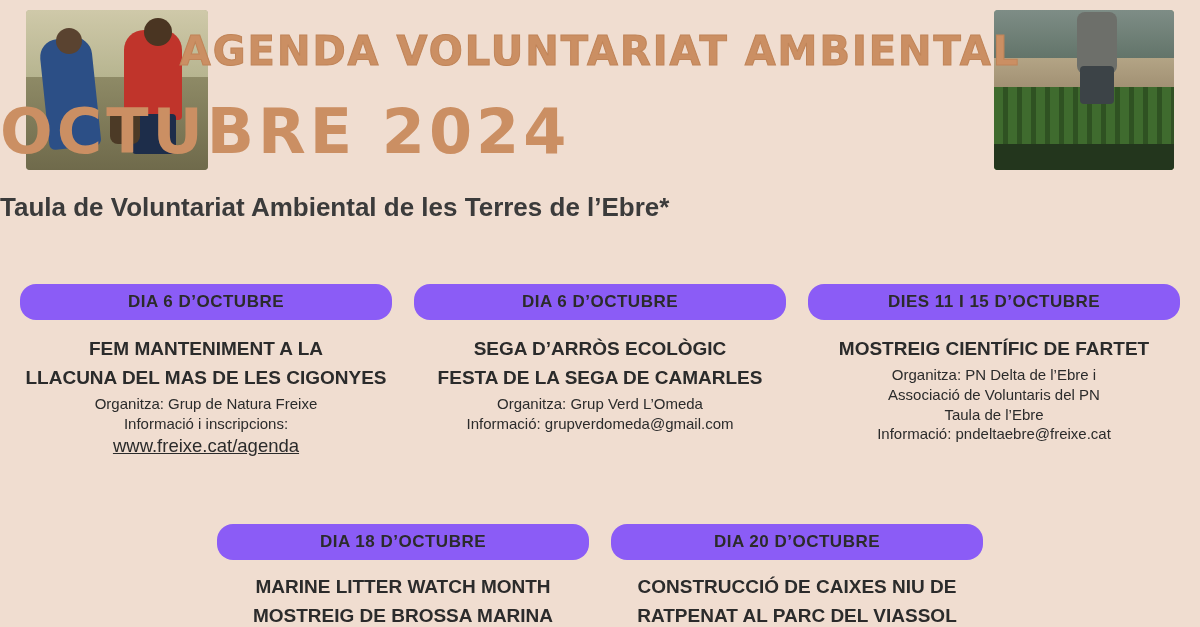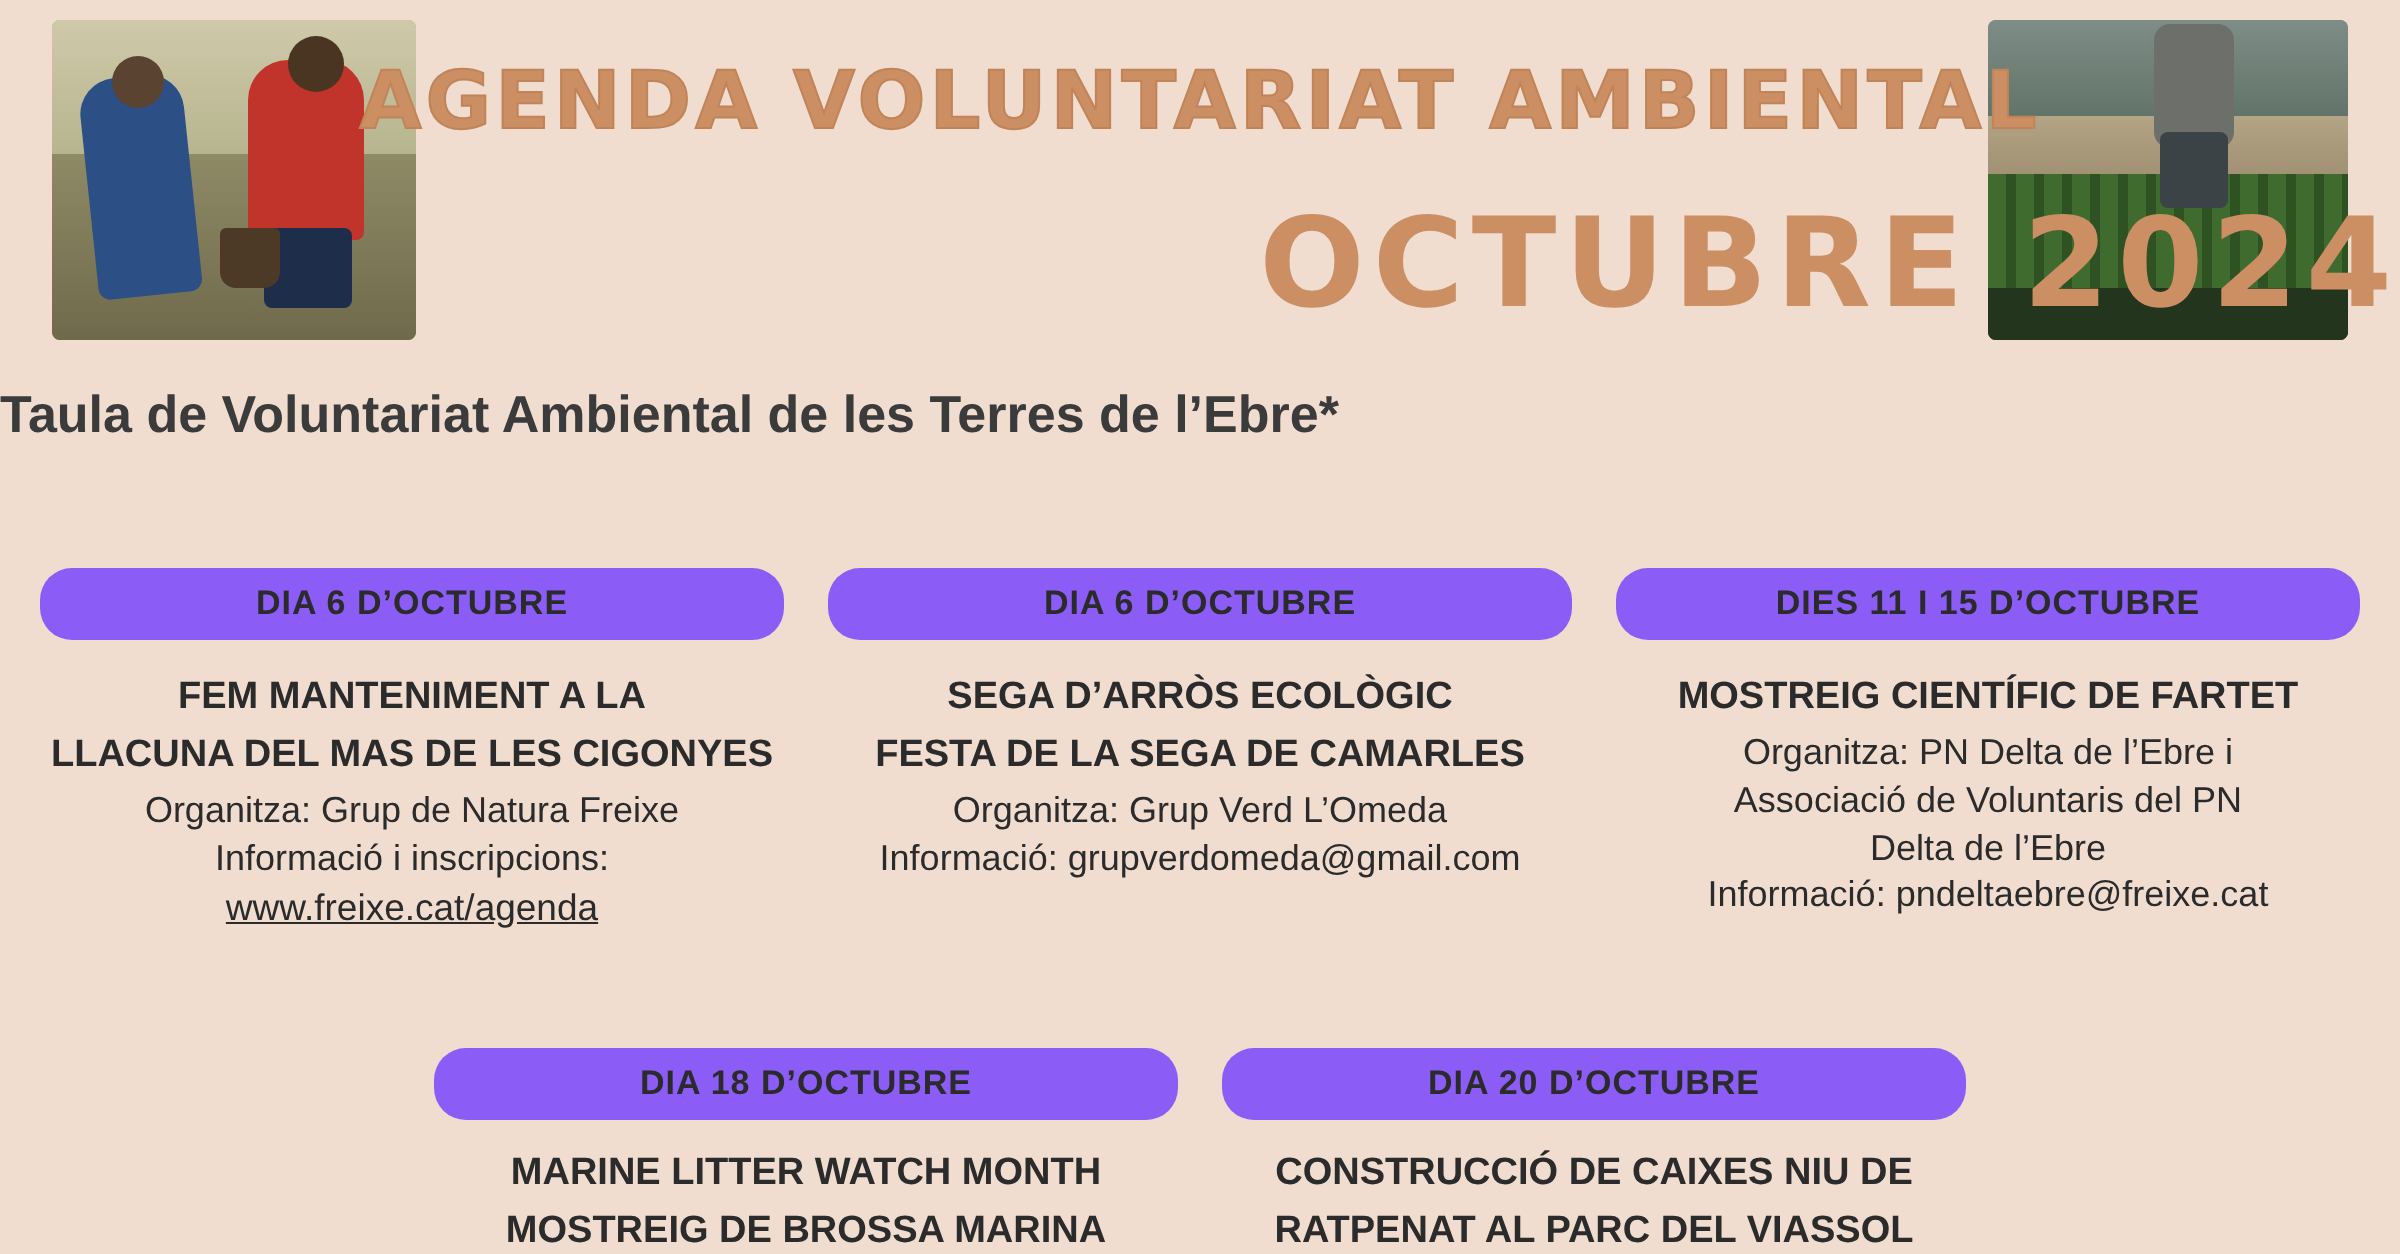--- a/index.html
+++ b/index.html
@@ -104,21 +104,21 @@
     font-weight: bold;
     letter-spacing: 2px;
     color: #cb8f63;
     font-family: "DejaVu Sans", sans-serif;
     text-transform: uppercase;
     -webkit-text-stroke: 1px #c08458;
   }
   .title-sub {
     position: absolute;
     top: 95px; left: 0; width: 100%;
-    text-align: right;
+    text-align: left;
     font-size: 62px;
     font-weight: bold;
     letter-spacing: 4px;
     color: #cb8f63;
     font-family: "DejaVu Sans", sans-serif;
   }
   .tagline {
     position: absolute;
     top: 192px; left: 0; width: 100%;
     text-align: left;
@@ -157,21 +157,21 @@
     text-align: center;
     color: #2b2b2b;
   }
   .card-title {
     font-size: 19px;
     font-weight: bold;
     line-height: 1.32;
     margin-bottom: 4px;
   }
   .card-line {
-    font-size: 18px;
+    font-size: 15px;
     line-height: 1.32;
   }
   .card-link {
     font-size: 18.5px;
     line-height: 1.32;
     text-decoration: underline;
     color: #2b2b2b;
   }
   .row-2 .card-body { margin-top: 14px; }
 </style>
@@ -224,21 +224,21 @@
       <div class="card-line">Informació: grupverdomeda@gmail.com</div>
     </div>
   </div>
 
   <div class="card">
     <div class="date-pill">DIES 11 I 15 D’OCTUBRE</div>
     <div class="card-body">
       <div class="card-title">MOSTREIG CIENTÍFIC DE FARTET</div>
       <div class="card-line">Organitza: PN Delta de l’Ebre i</div>
       <div class="card-line">Associació de Voluntaris del PN</div>
-      <div class="card-line">Delta de l’Ebre</div>
+      <div class="card-line">Taula de l’Ebre</div>
       <div class="card-line">Informació: pndeltaebre@freixe.cat</div>
     </div>
   </div>
 
 </div>
 
 <div class="cards-row row-2">
 
   <div class="card narrow">
     <div class="date-pill">DIA 18 D’OCTUBRE</div>

